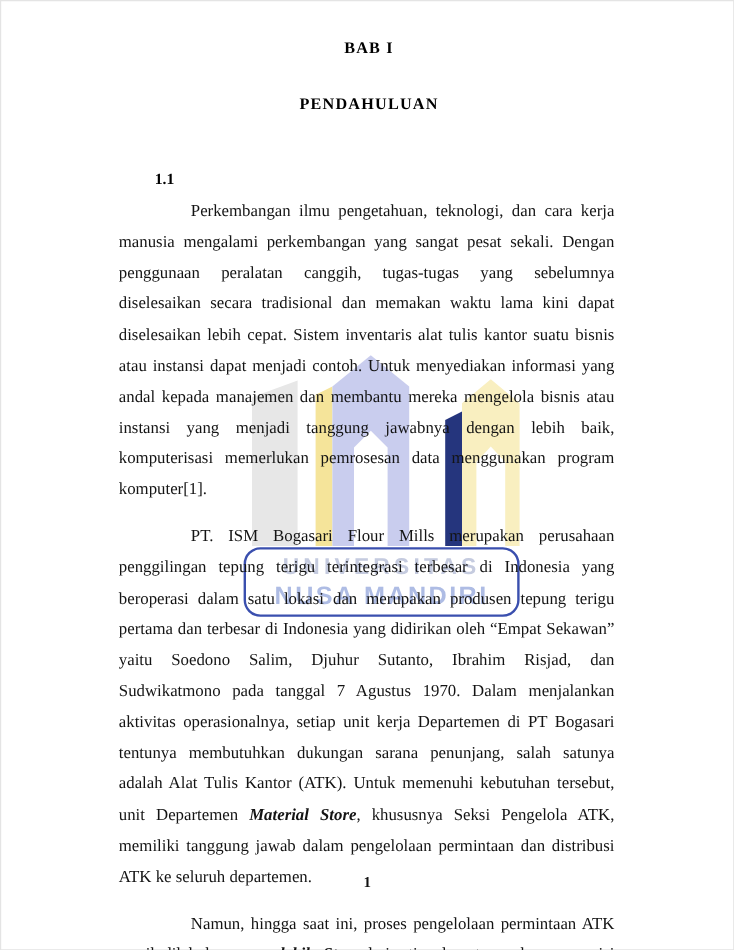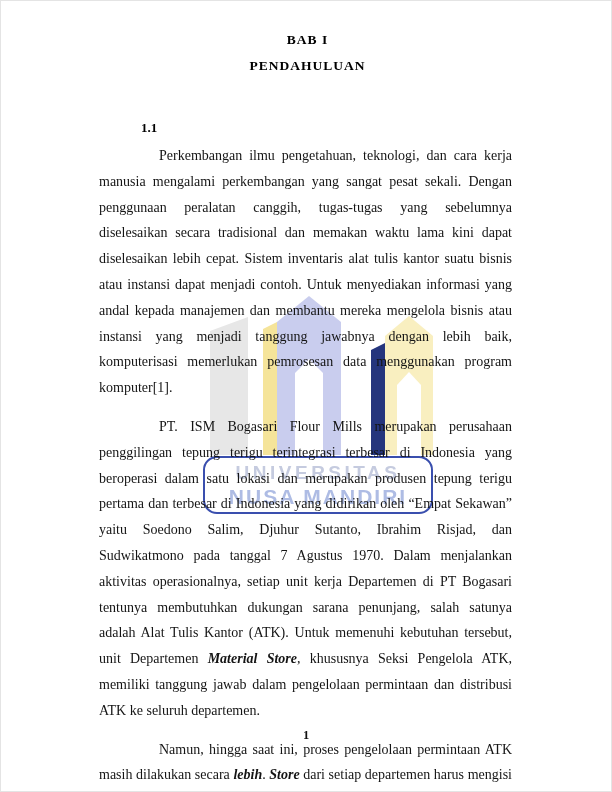--- a/index.html
+++ b/index.html
@@ -24,24 +24,24 @@
   .wm-line1 { font-size:19px; line-height:24px; letter-spacing:3.5px; color:#c5cbdf; white-space:nowrap; }
   .wm-line2 { font-size:21px; line-height:24px; letter-spacing:2px;  color:#aebce4; white-space:nowrap; }
 
   
   .content { position:absolute; left:99px; top:0; width:417px; z-index:1; color:#141414; }
   .chapter-title, .chapter-subtitle {
     margin:0; text-align:center; font-size:13.5px; line-height:16px;
     font-weight:bold; letter-spacing:1px; color:#000;
   }
   .chapter-title    { margin-top:32px;text-align:center; }
-  .chapter-subtitle { margin-top:10px; }
+  .chapter-subtitle { margin-top:31px; }
 
   .section-heading {
-    margin:46px 0 0 42px; display:flex; gap:36px;
+    margin:46px 0 0 30px; display:flex; gap:36px;
     font-size:13px; line-height:16px; font-weight:bold; color:#000;flex-direction:column;
   }
 
   p.body-par {
     margin:13px 4px 0 0;
     font-size:14px; line-height:25.8px;
     text-indent:60px; text-align:justify;
     hyphens:none;
   }
   p.body-par.first { margin-top:7px; }

